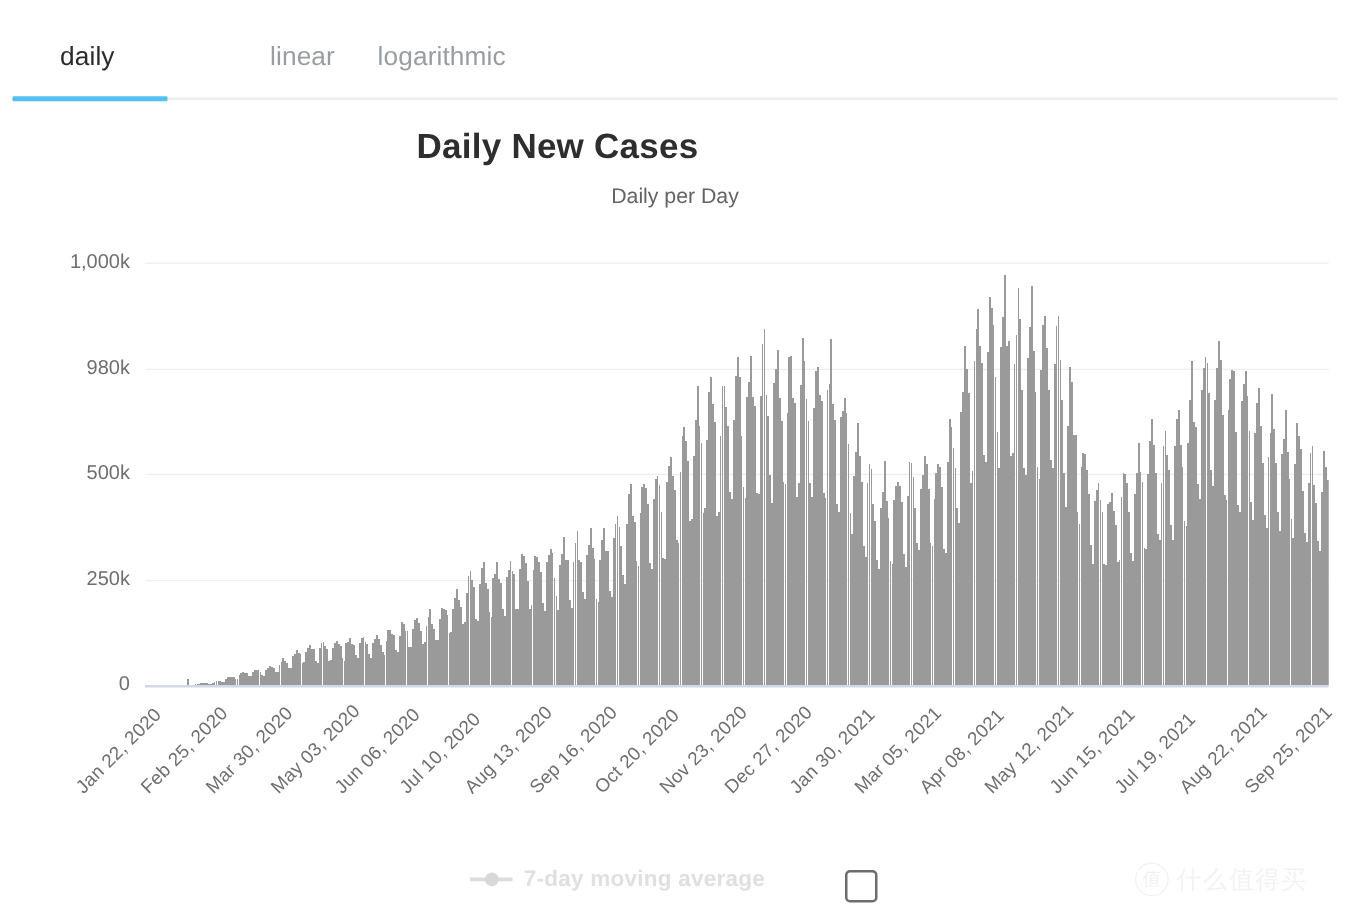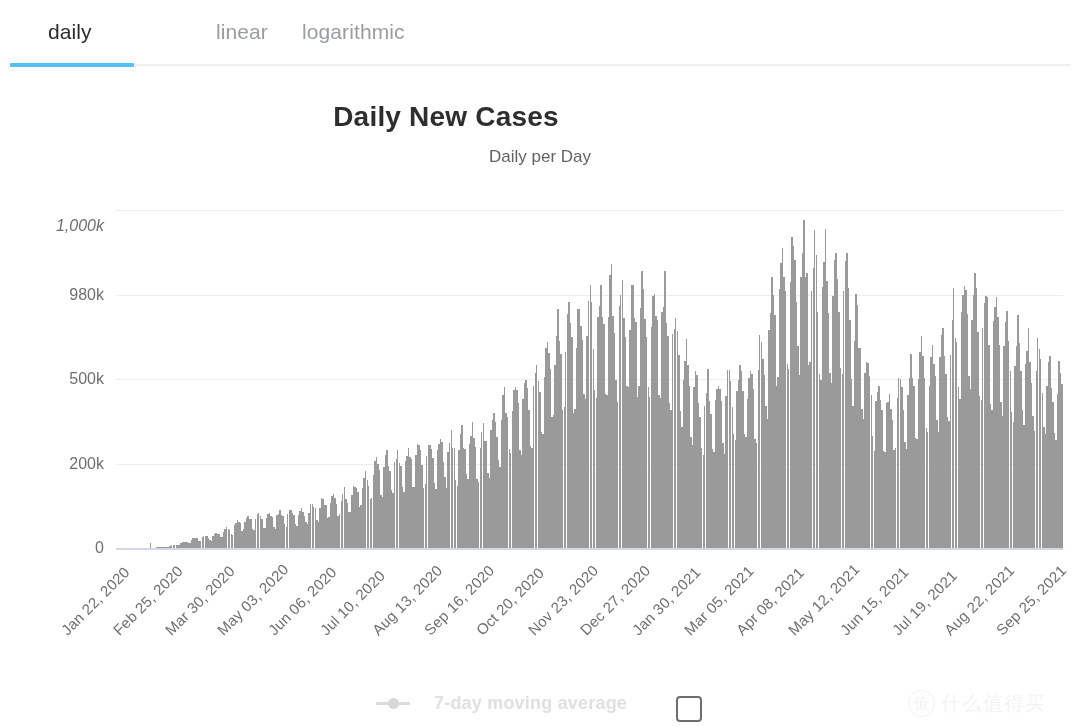--- a/index.html
+++ b/index.html
@@ -4,21 +4,21 @@
 <style>
   html,body{margin:0;padding:0;}
   body{
     width:1080px;height:727px;background:#ffffff;overflow:hidden;
     font-family:"Liberation Sans","DejaVu Sans",sans-serif;
     -webkit-font-smoothing:antialiased;
   }
   .page{position:relative;width:1080px;height:727px;}
 
   
-  .tabbar{position:absolute;left:0;top:2px;width:1080px;height:66px;}
+  .tabbar{position:absolute;left:0;top:16px;width:1080px;height:66px;}
   .tabbar-rule{position:absolute;left:10px;top:62px;width:1060px;height:2px;background:#eceff1;}
   .tab{position:absolute;top:18px;font-size:21px;color:#999da0;letter-spacing:.1px;white-space:nowrap;cursor:pointer;}
   .tab.active{color:#2b2b2b;}
   .tab-underline{position:absolute;top:61px;height:4px;background:#54c0f2;border-radius:1px;}
   #tab0{left:48px;}
   #tab1{left:168px;margin-left:48px;}
   #tab2{left:302px;}
   #ul0{left:10px;width:124px;}
 
   
@@ -41,21 +41,21 @@
   .yaxis{position:absolute;left:0;top:210px;width:104px;height:340px;}
 
   
   .xlabels{position:absolute;left:0;top:550px;width:1080px;height:120px;}
   .xlabel{position:absolute;top:0;font-size:15px;color:#6f6f6f;white-space:nowrap;
     transform-origin:left top;transform:rotate(-45deg);letter-spacing:.2px;}
   .xlabel-inner{display:block;transform:translate(-96px,12px);}
 
   
   .legend{position:absolute;left:0;top:686px;width:1080px;height:41px;}
-  .legend-row{position:absolute;left:376px;top:0;display:flex;align-items:center;height:34px;gap:15px;}
+  .legend-row{position:absolute;left:376px;top:0;display:flex;align-items:center;height:34px;}
   .legend-marker{width:34px;height:14px;position:relative;margin-right:9px;}
   .legend-marker .lm-line{position:absolute;left:0;top:6px;width:34px;height:3px;background:#dcdcdc;}
   .legend-marker .lm-dot{position:absolute;left:12px;top:2px;width:11px;height:11px;border-radius:50%;background:#d8d8d8;}
   .legend-text{font-size:18px;font-weight:700;color:#e0e0e0;letter-spacing:.2px;}
   .legend-check{position:absolute;left:676px;top:696px;width:22px;height:22px;
     border:2px solid #6d6d6d;border-radius:4px;background:#fff;cursor:pointer;}
 
   
   .watermark{position:absolute;left:908px;top:690px;display:flex;align-items:center;
     opacity:.5;pointer-events:none;}
@@ -75,24 +75,24 @@
     <div class="tab" id="tab1">linear</div>
     <div class="tab" id="tab2">logarithmic</div>
     <div class="tab-underline" id="ul0"></div>
   </div>
 
   <div class="chart-title">Daily New Cases</div>
   <div class="chart-sub1">Daily per Day</div>
 
   <div class="yaxis" id="yaxis">
       <div class="ylabel" style="top: 338px;">0</div>
-      <div class="ylabel" style="top: 253.5px;">200k</div>
+      <div class="ylabel" style="top: 253.5px;">250k</div>
       <div class="ylabel" style="top: 169px;">500k</div>
       <div class="ylabel" style="top: 84.5px;">980k</div>
-      <div class="ylabel" style="top: 16px; font-style: italic;">1,000k</div>
+      <div class="ylabel" style="top: 0px;">1,000k</div>
     </div>
 
   <div class="plot">
     <div id="gridlines">
         <div class="gridline" style="top: 338px;"></div>
         <div class="gridline" style="top: 253.5px;"></div>
         <div class="gridline" style="top: 169px;"></div>
         <div class="gridline" style="top: 84.5px;"></div>
         <div class="gridline" style="top: 0px;"></div>
       </div>

